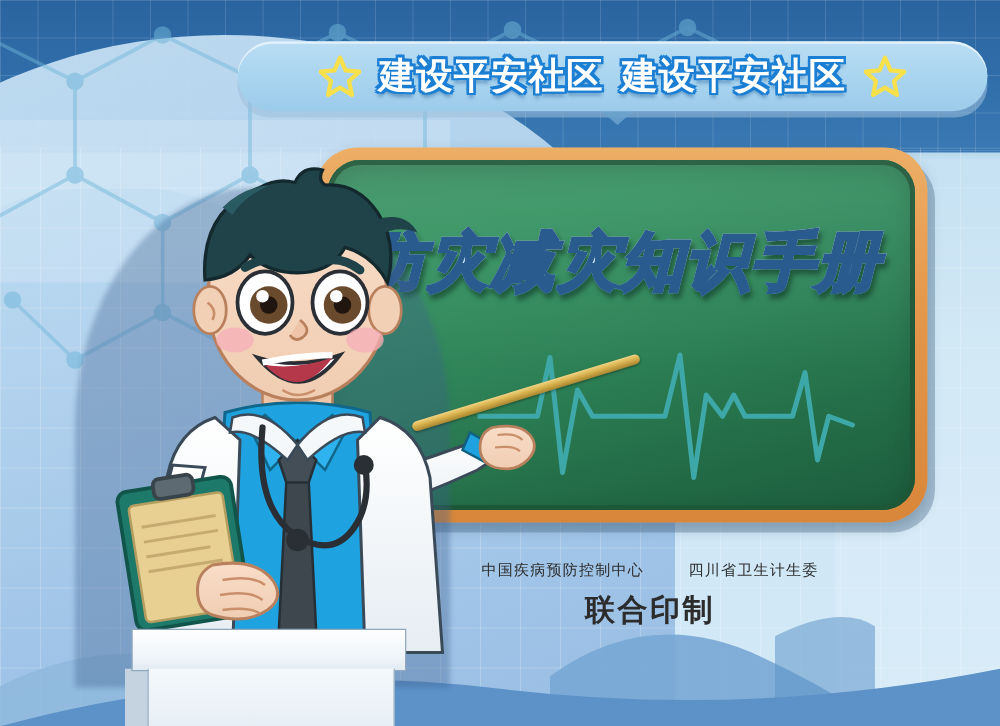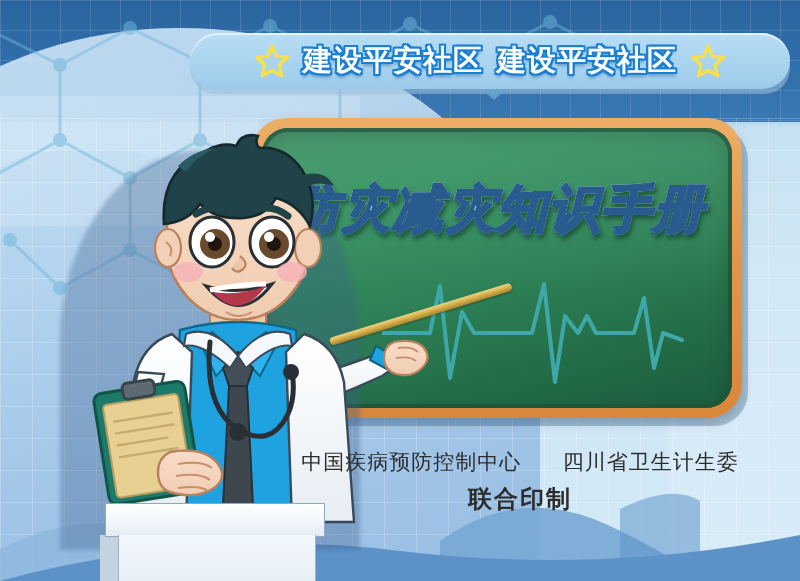--- a/index.html
+++ b/index.html
@@ -96,21 +96,21 @@
   .podium-top{position:absolute;left:105px;top:503px;width:218px;height:32px;
     background:linear-gradient(180deg,#ffffff 0%,#eef4f9 70%,#e2ebf3 100%);
     border:1px solid #90a8bd;}
   .podium-body{position:absolute;left:118px;top:535px;width:196px;height:46px;
     background:linear-gradient(180deg,#f4f8fc 0%,#e7eff6 100%);border-left:1px solid #9db4c8;border-right:1px solid #9db4c8;}
   .podium-sideshade{position:absolute;left:100px;top:535px;width:20px;height:46px;background:#c5d3e0;}
 
   
   .footer{position:absolute;left:300px;top:448px;width:440px;text-align:center;
     font-family:"DejaVu Serif","Liberation Serif",serif;color:#2c2c2c;}
-  .f-line1{font-size:21px;letter-spacing:1px;white-space:nowrap;margin-bottom:7px;}
+  .f-line1{font-size:12px;letter-spacing:1px;white-space:nowrap;margin-bottom:7px;}
   .f-line1 .gap{display:inline-block;width:26px;}
   .f-line2{font-size:15.5px;letter-spacing:1px;margin-bottom:7px;}
   .f-line3{font-size:24px;font-weight:bold;letter-spacing:2px;}
 </style>
 </head>
 <body>
 
 <div id="poster">
 
   <div class="bg-base"></div>

